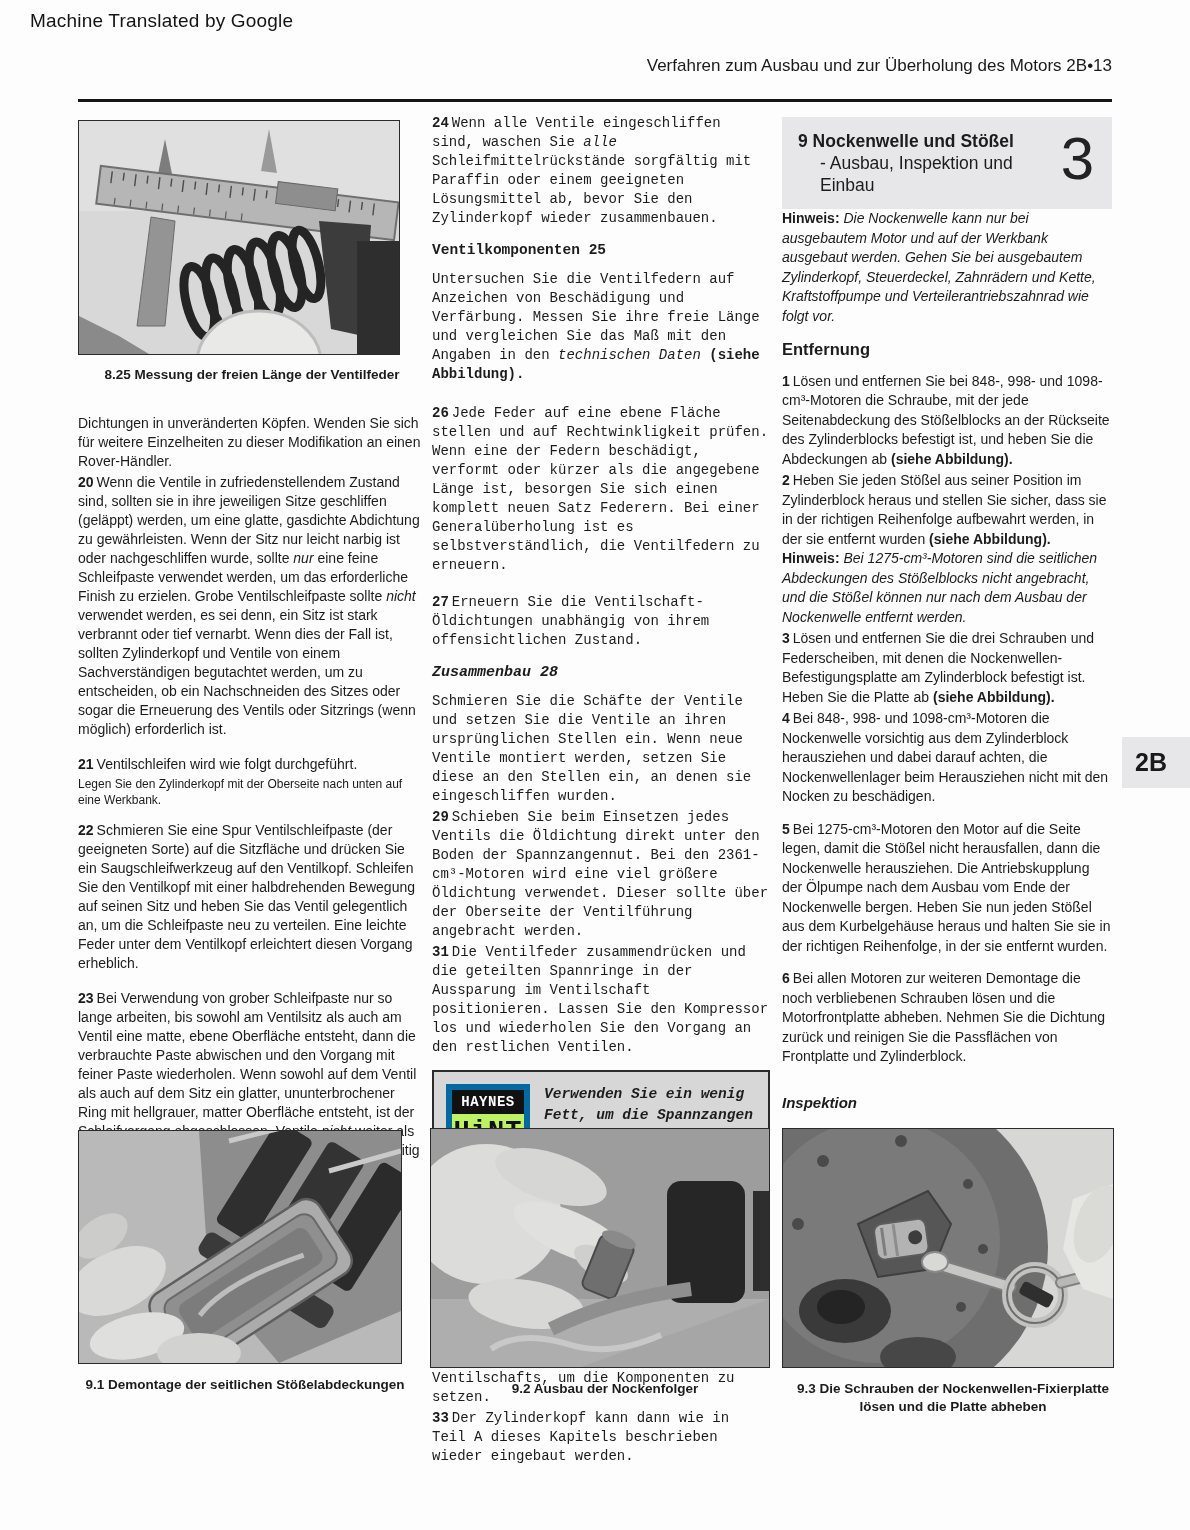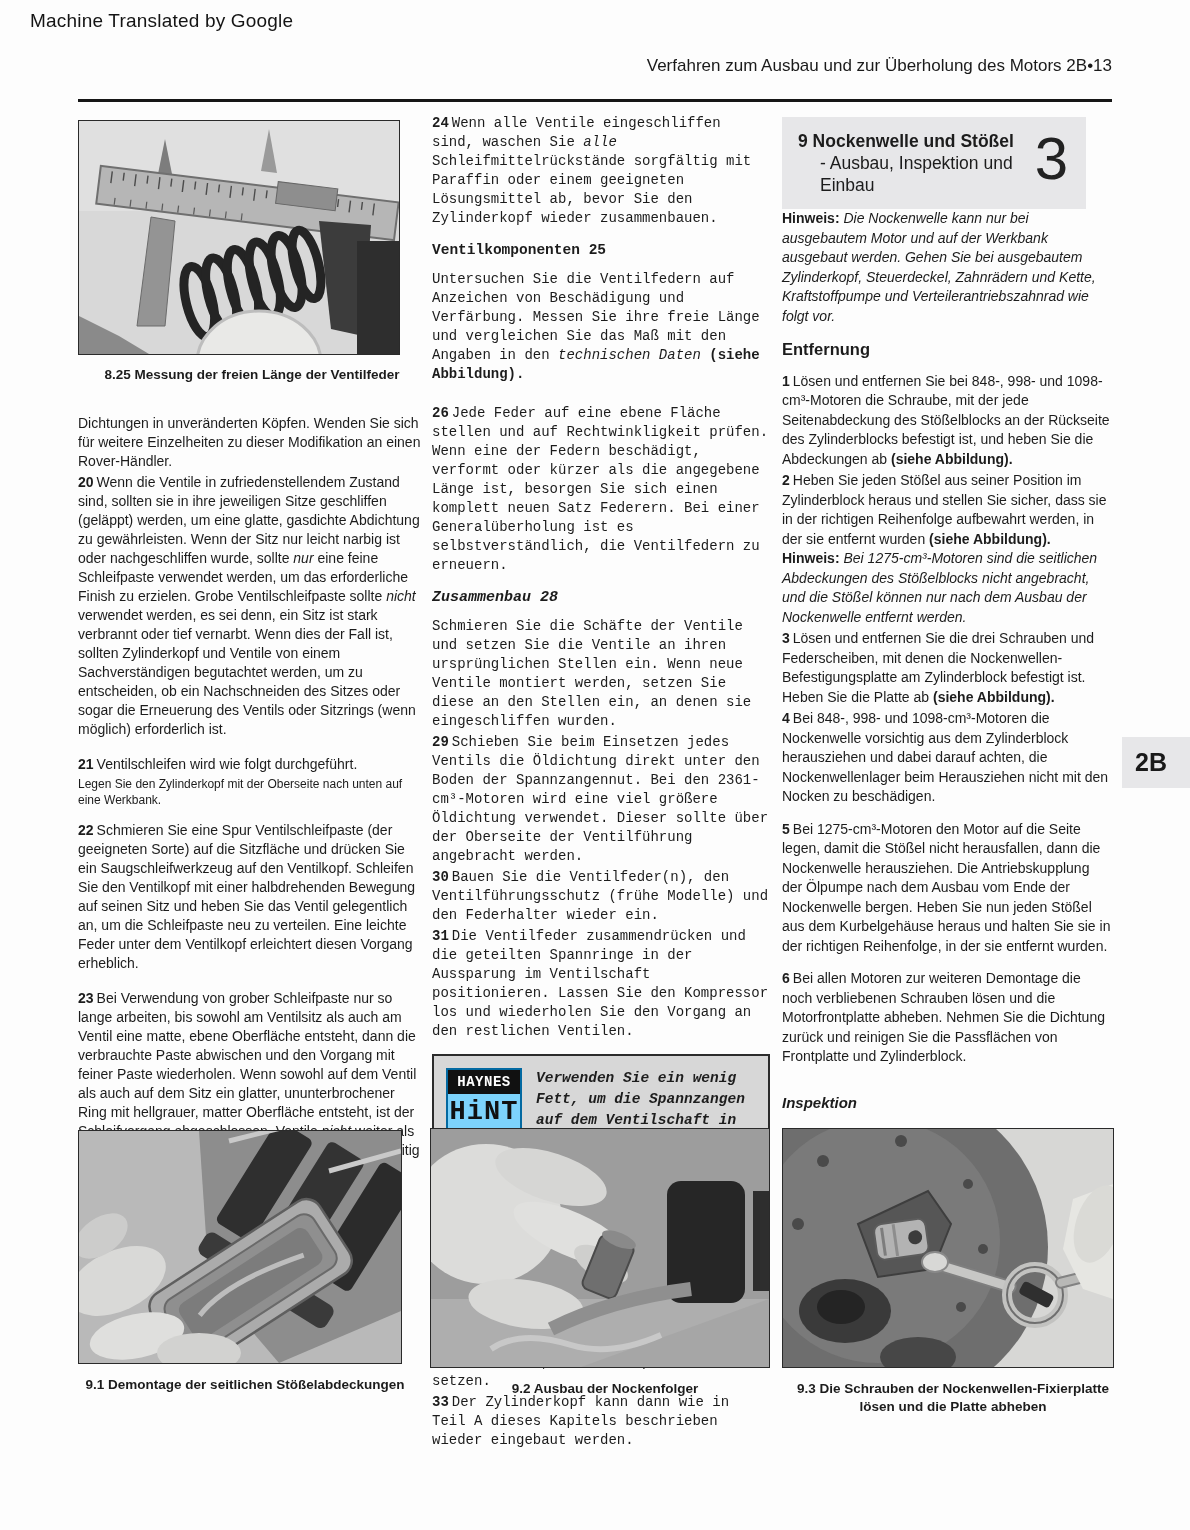--- a/index.html
+++ b/index.html
@@ -25,38 +25,38 @@
   .photo-frame{border:1px solid #2a2a2a;line-height:0;background:#cfcfcf;}
   .photo-frame svg{display:block;}
   .caption{font-size:13.5px;font-weight:bold;text-align:center;line-height:18px;margin:12px 6px 0 6px;}
   .cap-top{margin:11px 0 30px 0;}
 
   .subhead{font-size:14.5px;font-weight:bold;margin:4px 0 10px 0;}
   .subhead-it{font-size:15px;font-weight:bold;font-style:italic;margin:6px 0 10px 0;}
 
   .section-box{
     background:#e7e7e9;display:flex;justify-content:space-between;
-    padding:13px 10px 13px 16px;box-sizing:border-box;width:304px;min-height:90px;
+    padding:13px 10px 13px 16px;box-sizing:border-box;width:330px;min-height:90px;
   }
   .section-box .titles{font-size:17.5px;line-height:22px;}
   .section-box .t1{font-weight:bold;}
   .section-box .t2{padding-left:22px;}
   .chapter-num{font-size:60px;line-height:58px;font-weight:400;color:#222;padding-right:8px;}
 
   .note{margin:15px 0 4px 0;}
   .note .txt{font-style:italic;}
   .h-entfernung{font-size:16.5px;font-weight:bold;margin:14px 0 12px 0;}
   .h-inspektion{font-size:15px;font-weight:bold;font-style:italic;margin:26px 0 16px 0;}
   .gap-top{margin-top:14px;}
 
   .hint-box{
     border:2.5px solid #2c2c2c;background:#d7d7d7;width:338px;box-sizing:border-box;
     padding:12px 12px 26px 12px;display:flex;gap:14px;margin:10px 0 17px 0;
   }
-  .hint-logo{width:72px;flex:0 0 72px;border:2px solid #0369a1;background:#7dd3fc;height:62px;}
+  .hint-logo{width:72px;flex:0 0 72px;border:6px solid #0369a1;background:#bef264;height:62px;}
   .hint-logo .hl-top{background:#111;color:#fff;font-weight:bold;font-size:14px;text-align:center;line-height:24px;letter-spacing:.5px;}
   .hint-logo .hl-bottom{color:#111;font-weight:bold;font-size:27px;text-align:center;line-height:36px;letter-spacing:1px;}
   .hint-text{font-size:14.5px;line-height:21px;font-weight:bold;font-style:italic;color:#1d1d1d;}
 
   .tab-2b{
     position:absolute;left:1122px;top:737px;width:68px;height:51px;background:#e7e7e9;
     font-size:25px;font-weight:bold;color:#1a1a1a;display:flex;align-items:center;padding-left:13px;box-sizing:border-box;
   }
 
   .bottom-photo{position:absolute;}
@@ -143,24 +143,24 @@
     <p class="body" style="font-size:12px;line-height:16px;"><span>Legen Sie den Zylinderkopf mit der Oberseite nach unten auf eine Werkbank.</span></p>
     <p class="body"><span class="pnum">22</span><span>Schmieren Sie eine Spur Ventilschleifpaste (der geeigneten Sorte) auf die Sitzfläche und drücken Sie ein Saugschleifwerkzeug auf den Ventilkopf. Schleifen Sie den Ventilkopf mit einer halbdrehenden Bewegung auf seinen Sitz und heben Sie das Ventil gelegentlich an, um die Schleifpaste neu zu verteilen. Eine leichte Feder unter dem Ventilkopf erleichtert diesen Vorgang erheblich.</span></p>
     <p class="body" style="margin-top:16px;"><span class="pnum">23</span><span>Bei Verwendung von grober Schleifpaste nur so lange arbeiten, bis sowohl am Ventilsitz als auch am Ventil eine matte, ebene Oberfläche entsteht, dann die verbrauchte Paste abwischen und den Vorgang mit feiner Paste wiederholen. Wenn sowohl auf dem Ventil als auch auf dem Sitz ein glatter, ununterbrochener Ring mit hellgrauer, matter Oberfläche entsteht, ist der Schleifvorgang abgeschlossen. Ventile </span><span class="it">nicht</span><span> weiter als unbedingt nötig einschleifen, da sonst der Sitz vorzeitig in den Zylinderkopf einsinkt.</span></p>
   </div>
 
   <div class="col col-mid">
     <p class="body"><span class="pnum">24</span><span>Wenn alle Ventile eingeschliffen sind, waschen Sie </span><span class="it">alle</span><span> Schleifmittelrückstände sorgfältig mit Paraffin oder einem geeigneten Lösungsmittel ab, bevor Sie den Zylinderkopf wieder zusammenbauen.</span></p>
     <div class="subhead">Ventilkomponenten 25</div>
     <p class="body"><span>Untersuchen Sie die Ventilfedern auf Anzeichen von Beschädigung und Verfärbung. Messen Sie ihre freie Länge und vergleichen Sie das Maß mit den Angaben in den </span><span class="it">technischen Daten </span><span class="bd">(siehe Abbildung).</span></p>
     <p class="body" style="margin-top:20px;"><span class="pnum">26</span><span>Jede Feder auf eine ebene Fläche stellen und auf Rechtwinkligkeit prüfen. Wenn eine der Federn beschädigt, verformt oder kürzer als die angegebene Länge ist, besorgen Sie sich einen komplett neuen Satz Federern. Bei einer Generalüberholung ist es selbstverständlich, die Ventilfedern zu erneuern.</span></p>
+    <p class="body" style="margin-top:18px;"><span class="pnum">27</span><span>Erneuern Sie die Ventilschaft-Öldichtungen unabhängig von ihrem offensichtlichen Zustand.</span></p>
     <div class="subhead-it">Zusammenbau 28</div>
     <p class="body tight"><span>Schmieren Sie die Schäfte der Ventile und setzen Sie die Ventile an ihren ursprünglichen Stellen ein. Wenn neue Ventile montiert werden, setzen Sie diese an den Stellen ein, an denen sie eingeschliffen wurden.</span></p>
     <p class="body tight"><span class="pnum">29</span><span>Schieben Sie beim Einsetzen jedes Ventils die Öldichtung direkt unter den Boden der Spannzangennut. Bei den 2361-cm³-Motoren wird eine viel größere Öldichtung verwendet. Dieser sollte über der Oberseite der Ventilführung angebracht werden.</span></p>
-    <p class="body tight"><span class="pnum">30</span><span>Bauen Sie die Ventilfeder(n), den Ventilführungsschutz (frühe Modelle) und den Federhalter wieder ein.</span></p>
     <p class="body"><span class="pnum">31</span><span>Die Ventilfeder zusammendrücken und die geteilten Spannringe in der Aussparung im Ventilschaft positionieren. Lassen Sie den Kompressor los und wiederholen Sie den Vorgang an den restlichen Ventilen.</span></p>
 
     <div class="hint-box">
       <div class="hint-logo">
         <div class="hl-top">HAYNES</div>
         <div class="hl-bottom">HiNT</div>
       </div>
       <div class="hint-text">Verwenden Sie ein wenig Fett, um die Spannzangen auf dem Ventilschaft in Position zu halten, während der Federspanner gelöst wird.</div>
     </div>
 

